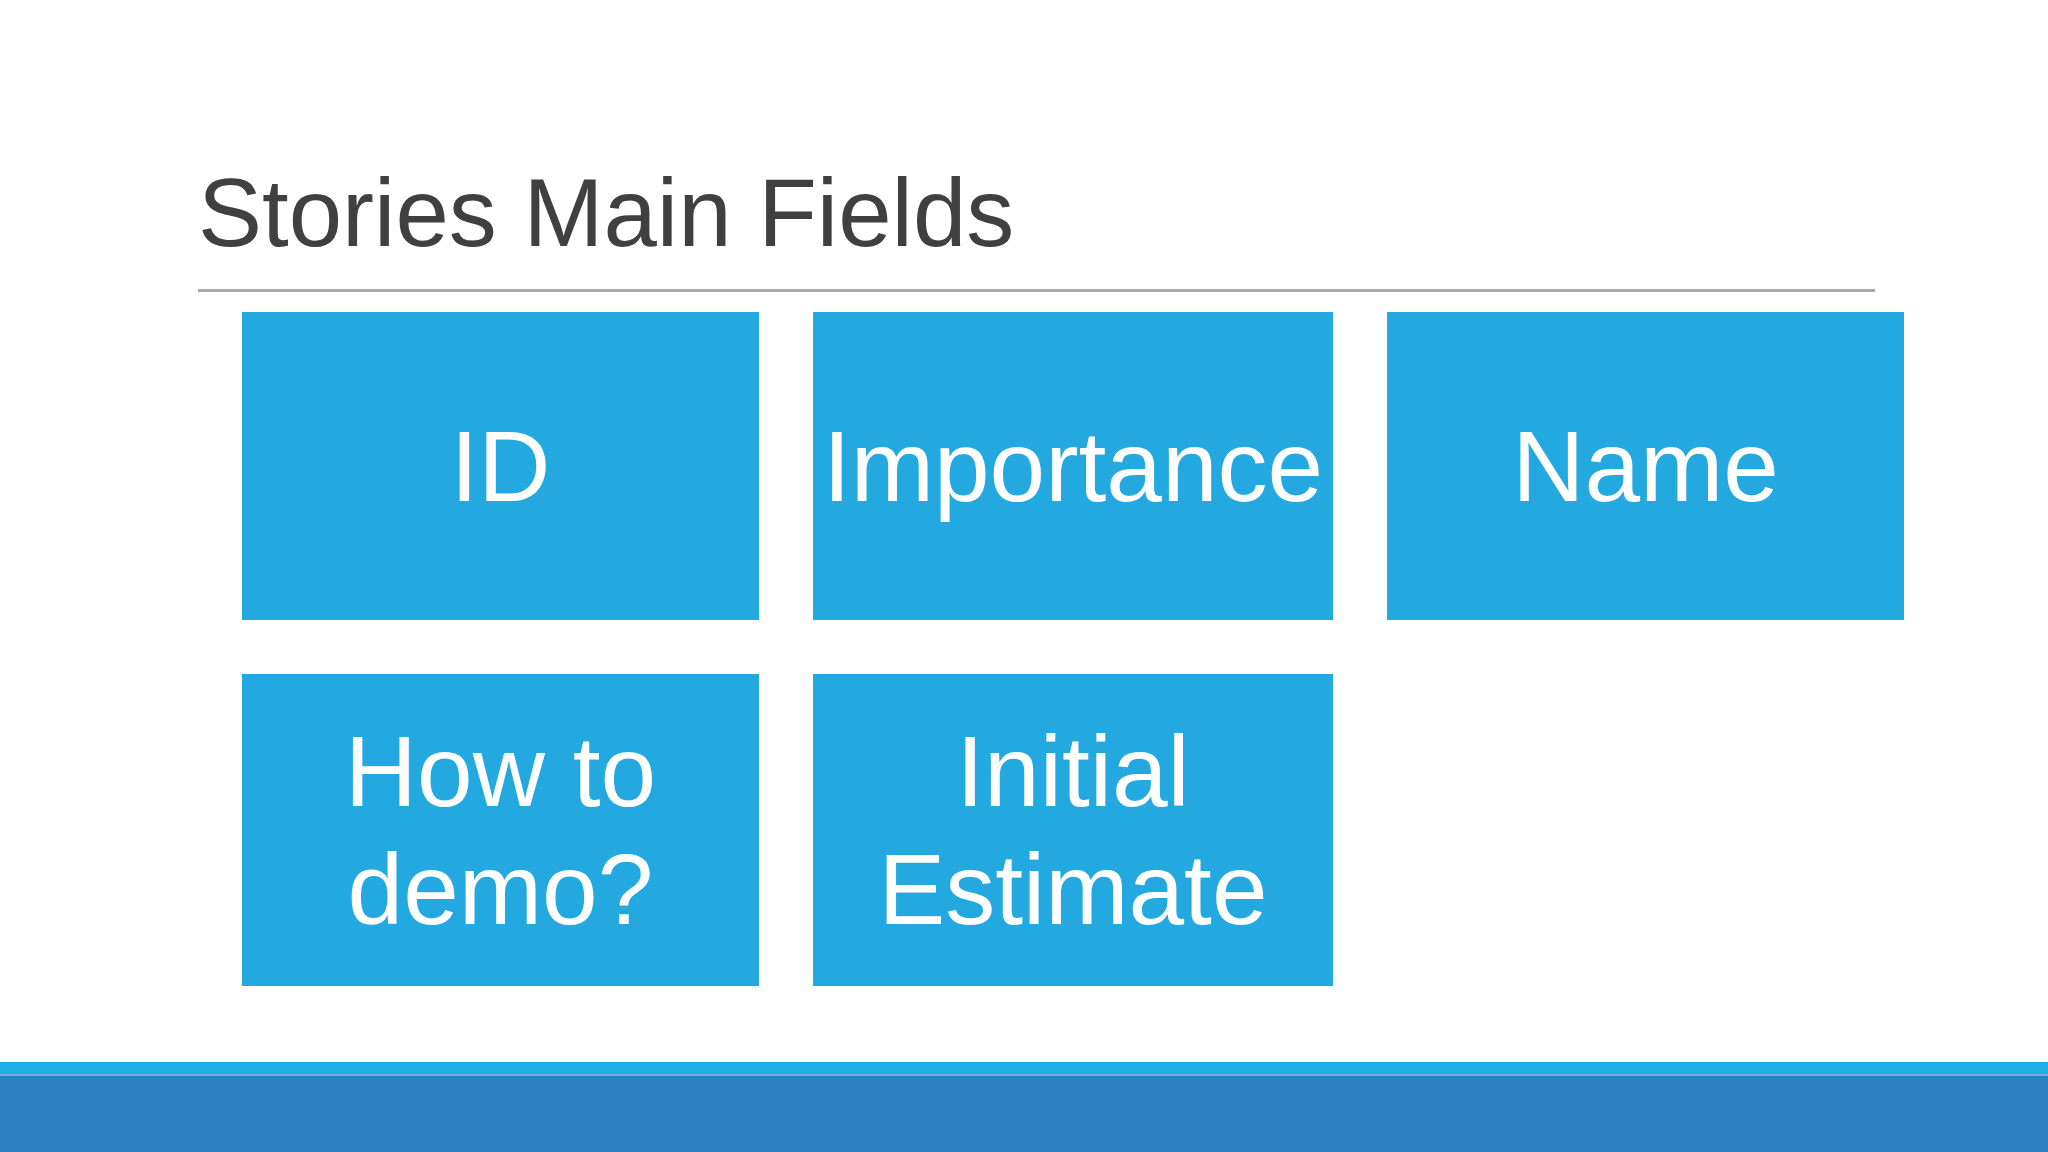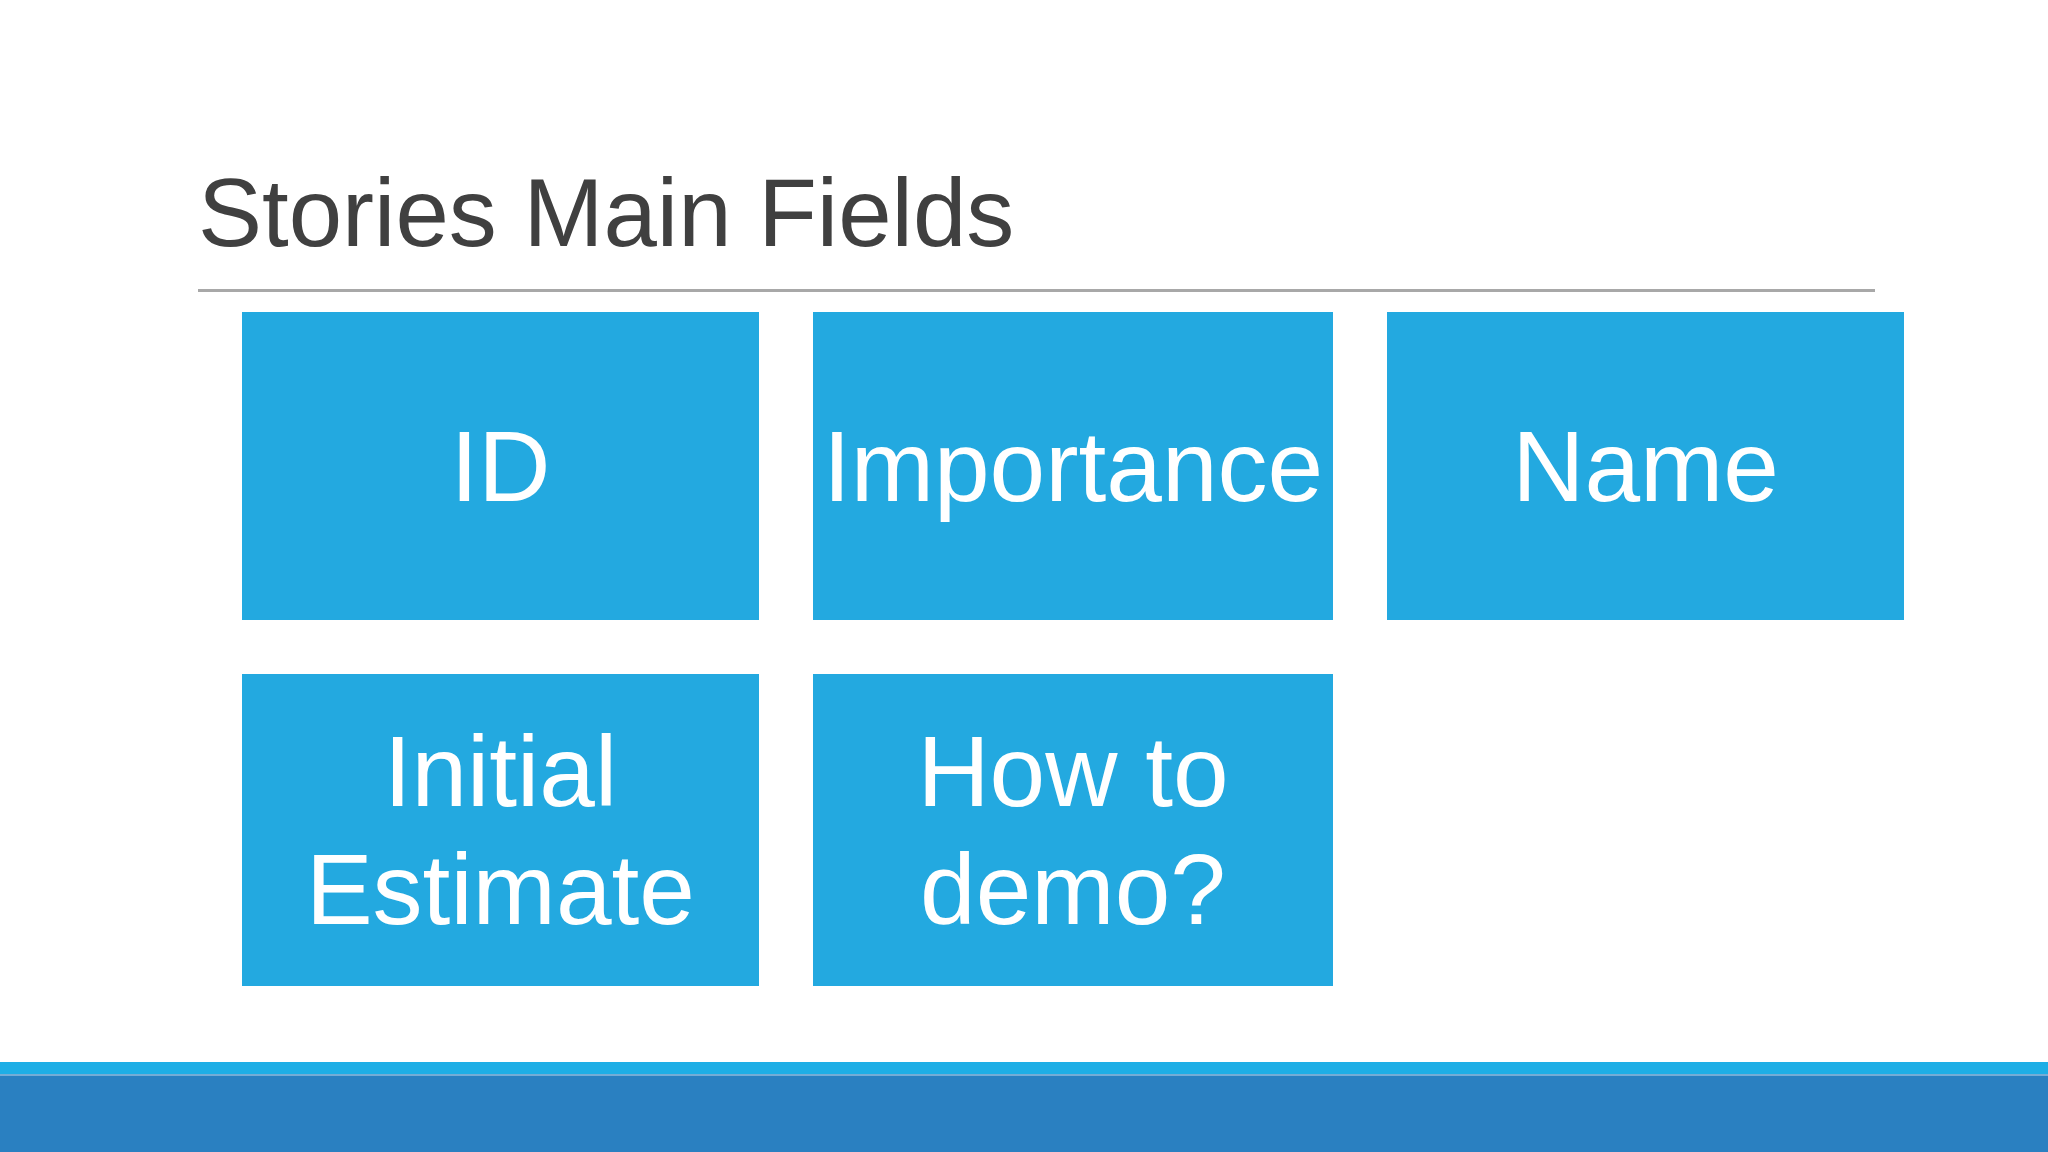--- a/index.html
+++ b/index.html
@@ -98,25 +98,25 @@
 
     <div class="box">
       <span class="label">Importance</span>
     </div>
 
     <div class="box">
       <span class="label">Name</span>
     </div>
 
     <div class="box">
-      <span class="label">Initial Estimate</span>
+      <span class="label">How to demo?</span>
     </div>
 
     <div class="box">
-      <span class="label">How to demo?</span>
+      <span class="label">Initial Estimate</span>
     </div>
 
 
   </div>
 
   <div class="footer-strip"></div>
   <div class="footer-band"></div>
 
 </div>
 

